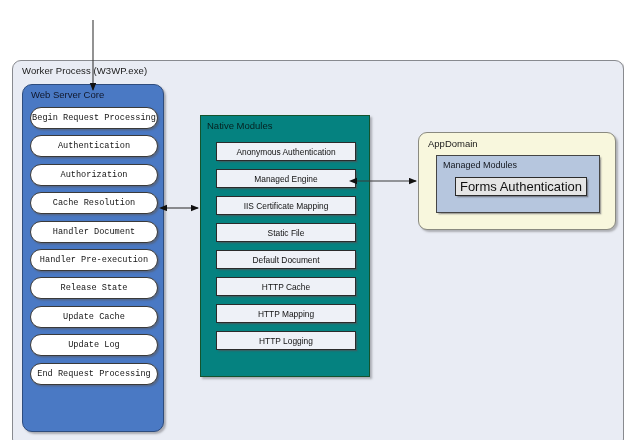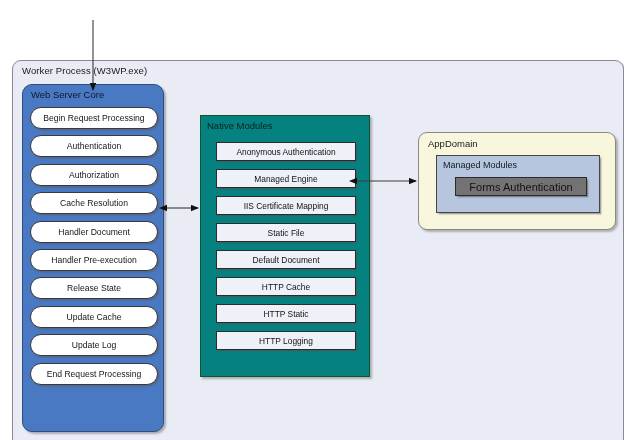--- a/index.html
+++ b/index.html
@@ -65,20 +65,21 @@
     top: 4px;
     font-size: 9.5px;
     color: #10172b;
     white-space: nowrap;
   }
   .wsc-list {
     position: absolute;
     left: 7px;
     top: 22px;
     width: 128px;
+    font-family: Liberation Mono, monospace;
   }
   .pill {
     width: 128px;
     height: 22px;
     margin-bottom: 6.4px;
     background: #ffffff;
     border: 1px solid #3a3a3a;
     border-radius: 11px;
     box-sizing: border-box;
     display: flex;
@@ -172,27 +173,27 @@
     font-size: 9px;
     color: #14181f;
     white-space: nowrap;
   }
   .forms-auth {
     position: absolute;
     left: 18px;
     top: 21px;
     width: 132px;
     height: 19px;
-    background: #737373;
+    background: #e5e5e5;
     border: 1px solid #2b2b2b;
     box-sizing: border-box;
     display: flex;
     align-items: center;
     justify-content: center;
-    font-size: 11px;
+    font-size: 13px;
     color: #121212;
     white-space: nowrap;
     box-shadow: 1.5px 1.5px 1.5px rgba(85,85,90,0.6);
   }
 
   
   .arrows {
     position: absolute;
     left: 0; top: 0;
     width: 624px;
@@ -227,21 +228,21 @@
 
   <div class="nm">
     <div class="nm-label">Native Modules</div>
     <div class="nm-list">
       <div class="mod-box">Anonymous Authentication</div>
       <div class="mod-box">Managed Engine</div>
       <div class="mod-box">IIS Certificate Mapping</div>
       <div class="mod-box">Static File</div>
       <div class="mod-box">Default Document</div>
       <div class="mod-box">HTTP Cache</div>
-      <div class="mod-box">HTTP Static</div>
+      <div class="mod-box">HTTP Mapping</div>
       <div class="mod-box">HTTP Logging</div>
     </div>
   </div>
 
   <div class="appdomain">
     <div class="appdomain-label">AppDomain</div>
     <div class="managed-modules">
       <div class="managed-modules-label">Managed Modules</div>
       <div class="forms-auth">Forms Authentication</div>
     </div>

